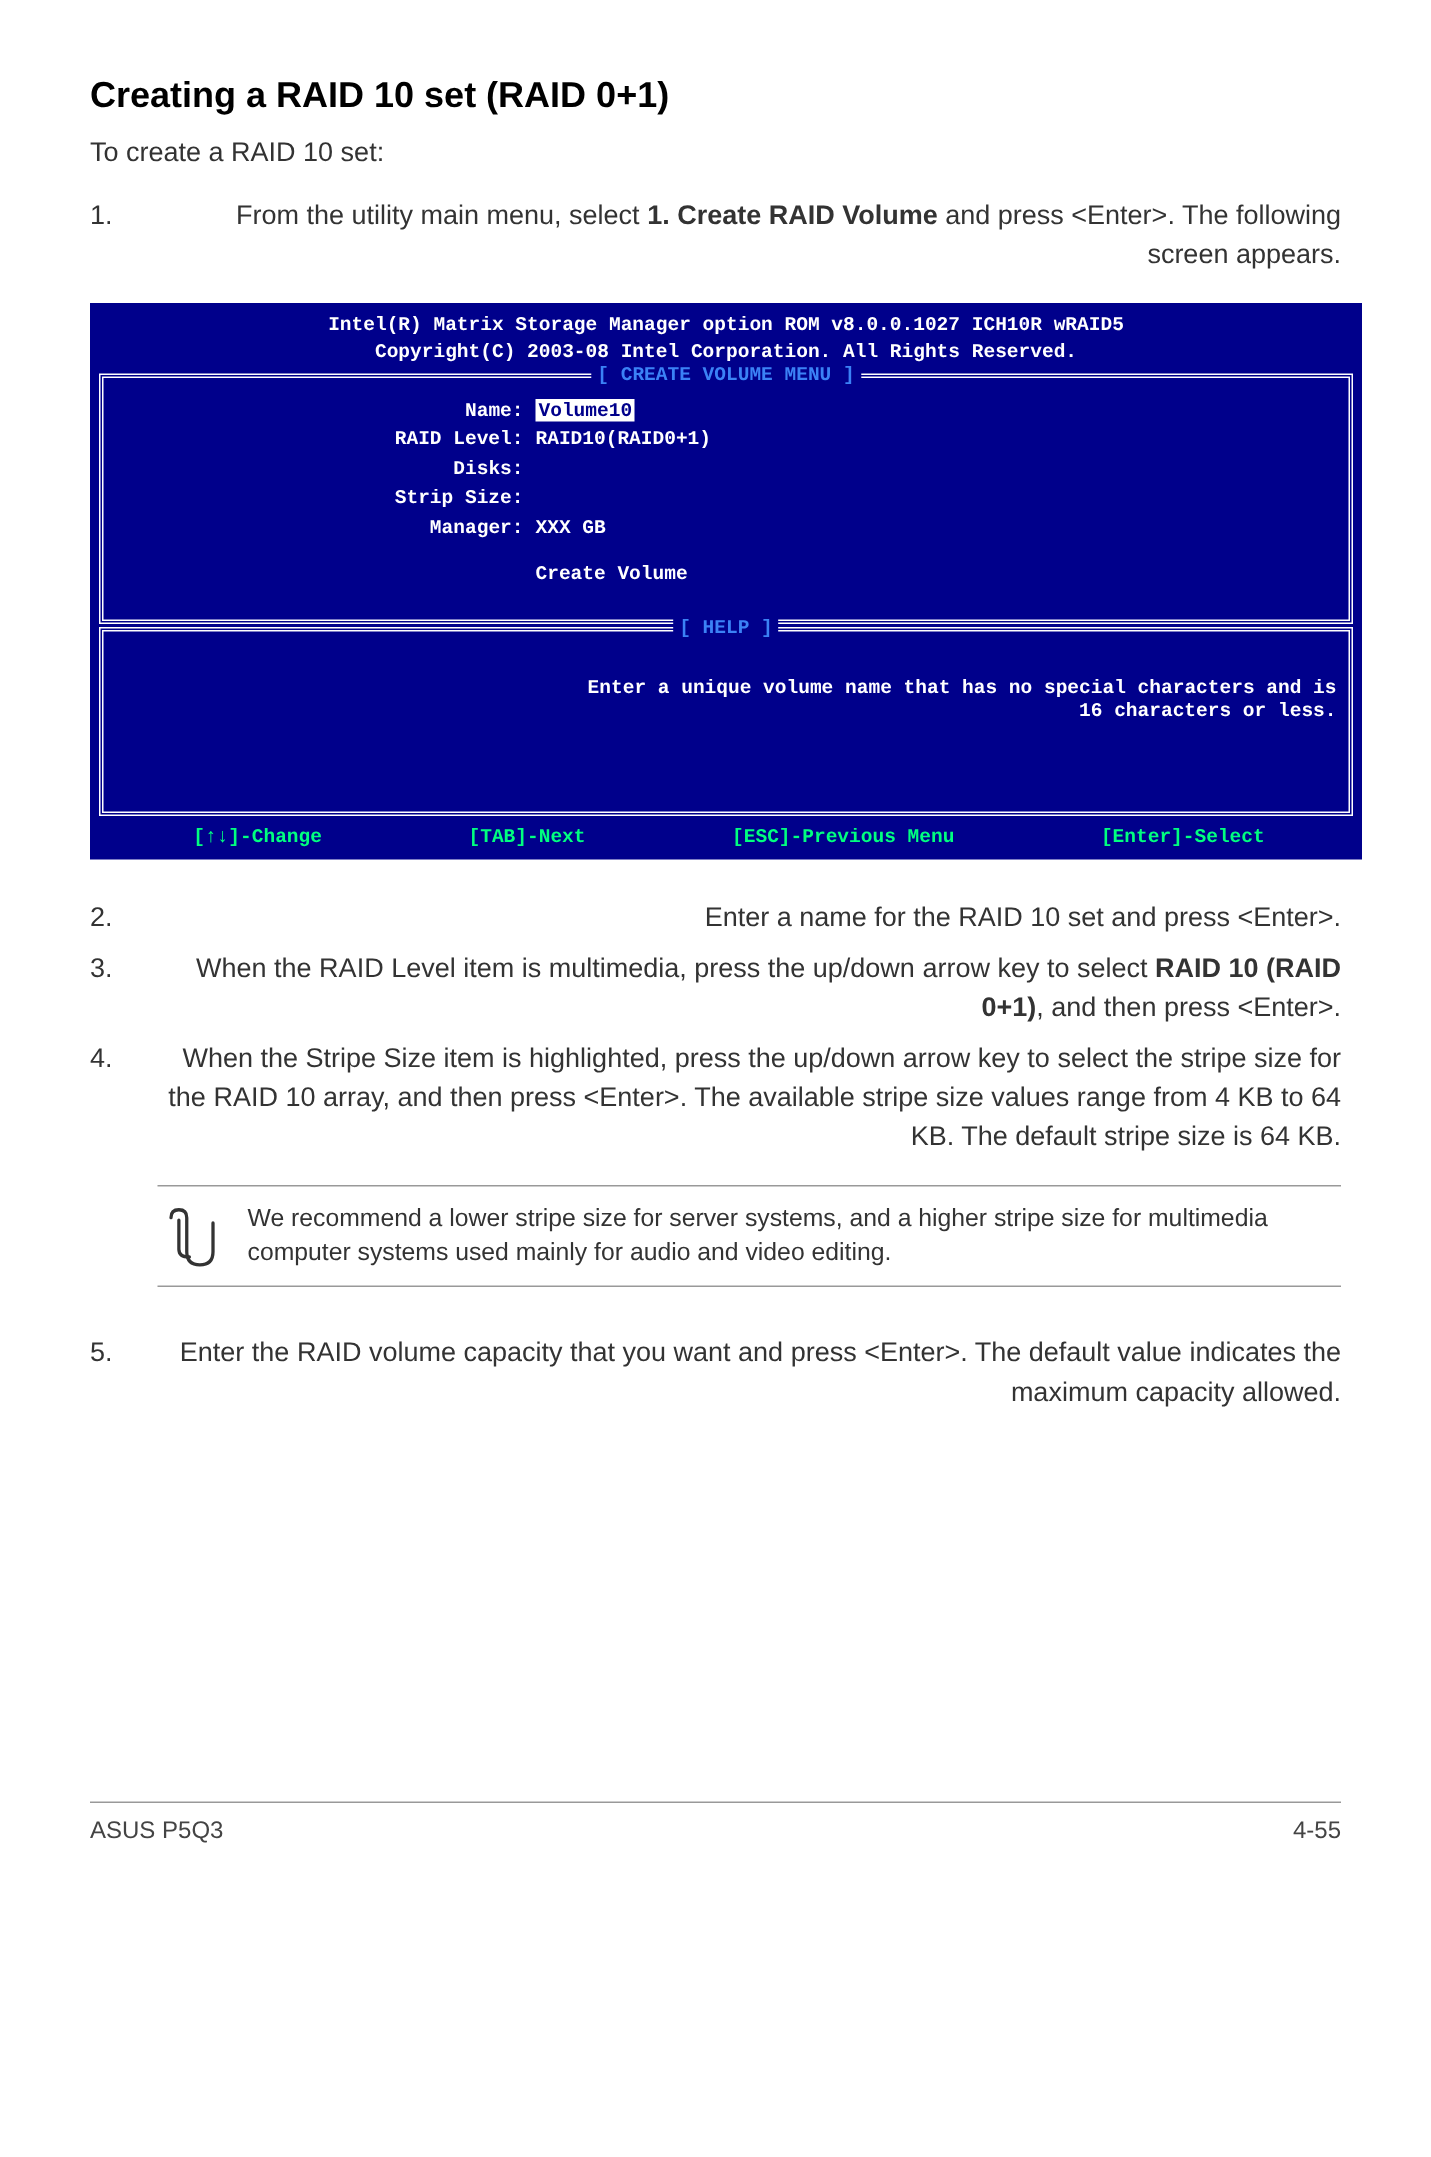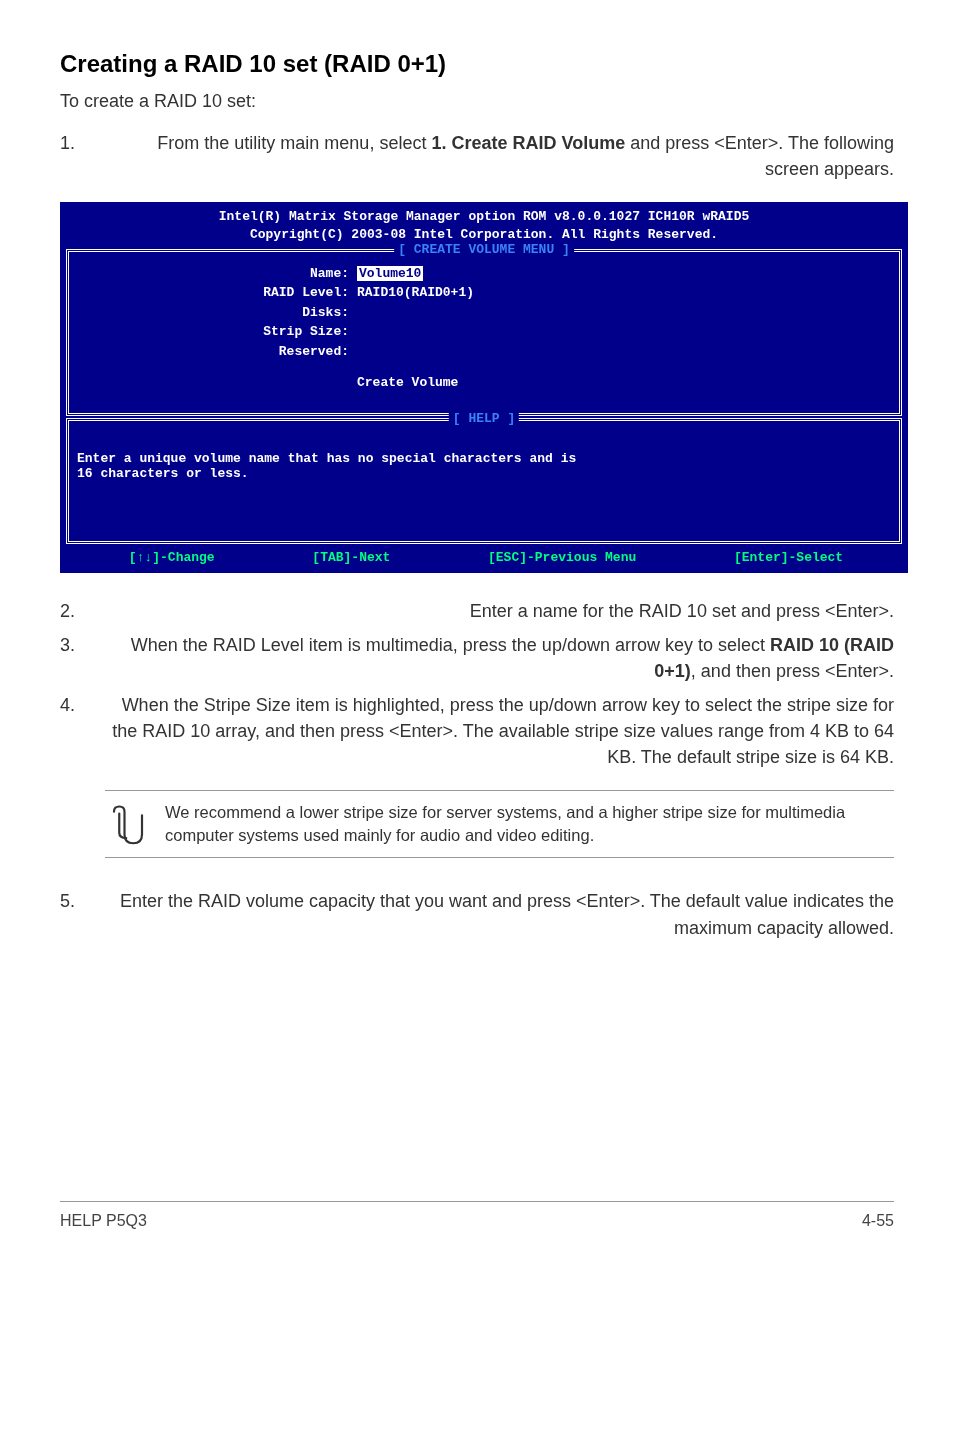--- a/index.html
+++ b/index.html
@@ -94,21 +94,21 @@
     .term-highlight {
       background: #fff;
       color: #00008B;
       padding: 0 2px;
     }
     .help-box {
       border: 3px double #fff;
       margin: 2px 6px;
       position: relative;
       padding: 30px 8px 60px 8px;
-      text-align: left;
+      text-align: right;
       min-height: 120px;
     }
     .term-footer {
       display: flex;
       justify-content: space-around;
       padding: 4px 16px 8px 20px;
       color: #00ff7f;
     }
     .note-box {
       display: flex;
@@ -176,21 +176,22 @@
       <div class="term-label">RAID Level:</div>
       <div class="term-value">RAID10(RAID0+1)</div>
     </div>
     <div class="term-row">
       <div class="term-label">Disks:</div>
     </div>
     <div class="term-row">
       <div class="term-label">Strip Size:</div>
     </div>
     <div class="term-row">
-      <div class="term-label">Reserved:</div>
+      <div class="term-label">Manager:</div>
+      <div class="term-value">XXX   GB</div>
     </div>
     <div class="term-row" style="margin-top:12px;">
       <div class="term-label"></div>
       <div class="term-value">Create Volume</div>
     </div>
   </div>
   <div class="help-box">
     <div class="term-box-label">[ HELP ]</div>
     <div>Enter a unique volume name that has no special characters and is</div>
     <div>16 characters or less.</div>
@@ -231,15 +232,15 @@
 </div>
 
 <div class="num-list">
   <div class="num-item">
     <div class="num">5.</div>
     <div class="content">Enter the RAID volume capacity that you want and press &lt;Enter&gt;. The default value indicates the maximum capacity allowed.</div>
   </div>
 </div>
 
 <div class="footer">
-  <span>HELP P5Q3</span>
+  <span>ASUS P5Q3</span>
   <span>4-55</span>
 </div>
 
 </body></html>

